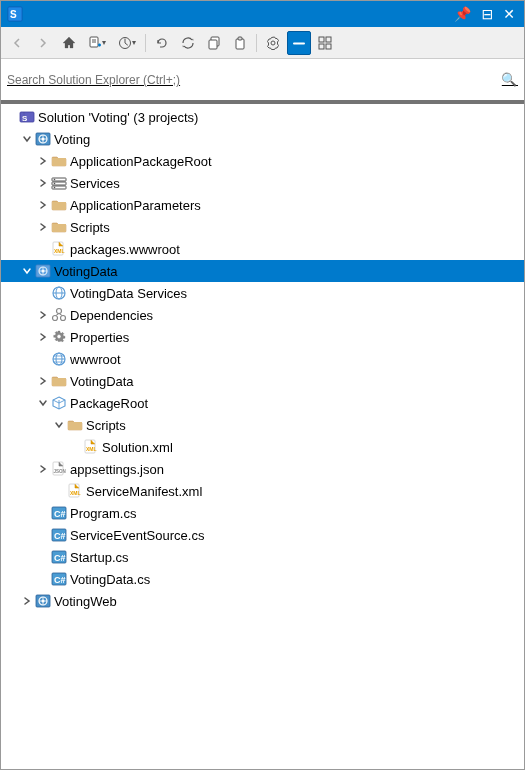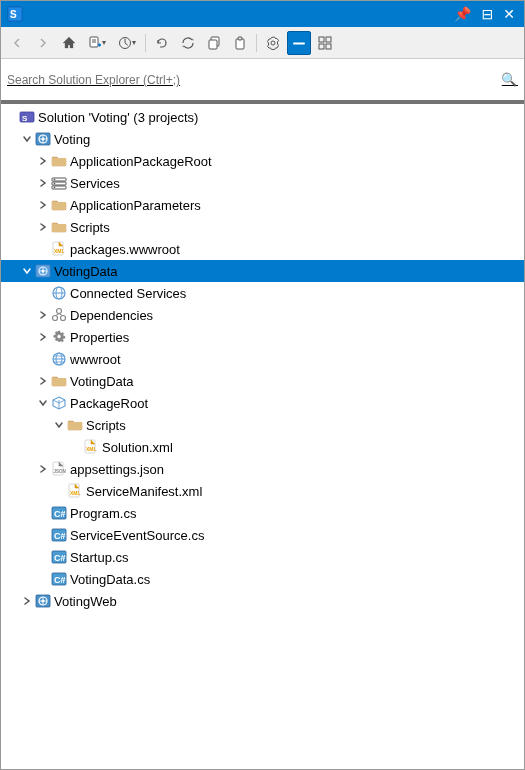--- a/index.html
+++ b/index.html
@@ -403,21 +403,21 @@
       <div class="tree-item">
         <span class="indent" style="width: 34px; display: inline-block;"></span>
         <span class="expand-icon"></span>
         <span class="node-icon">
           <svg width="16" height="16" viewBox="0 0 16 16">
         <circle cx="8" cy="8" r="6" fill="none" stroke="#5b9bd5" stroke-width="1.2"></circle>
         <ellipse cx="8" cy="8" rx="3" ry="6" fill="none" stroke="#5b9bd5" stroke-width="1"></ellipse>
         <line x1="2" y1="8" x2="14" y2="8" stroke="#5b9bd5" stroke-width="1"></line>
       </svg>
         </span>
-        <span class="node-label">Connected Services</span>
+        <span class="node-label">VotingData Services</span>
       </div>
       <div class="tree-item">
         <span class="indent" style="width: 34px; display: inline-block;"></span>
         <span class="expand-icon">
           <svg width="10" height="10" viewBox="0 0 10 10">
             <path d="M3 2l4 3-4 3" stroke="currentColor" stroke-width="1.5" fill="none" stroke-linecap="round"></path>
           </svg>
         </span>
         <span class="node-icon">
           <svg width="16" height="16" viewBox="0 0 16 16">

